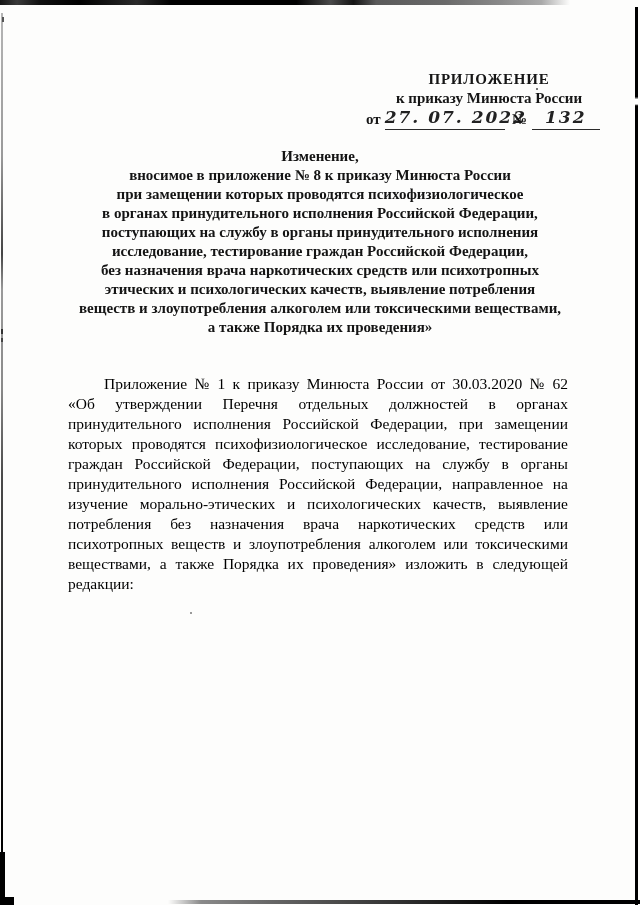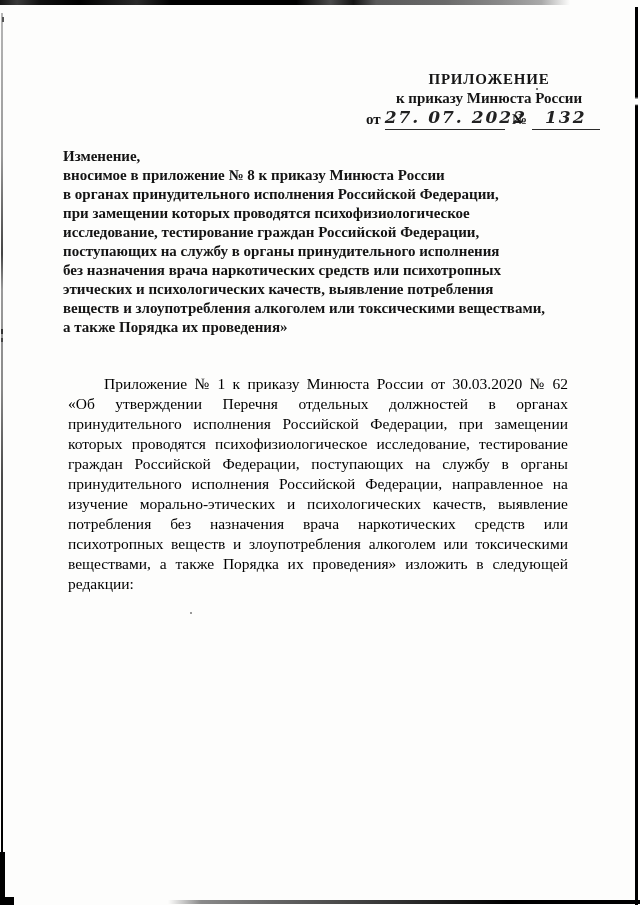--- a/index.html
+++ b/index.html
@@ -79,21 +79,21 @@
     font-family: "DejaVu Serif", serif;
     font-style: italic; font-weight: bold;
     font-size: 17px; line-height: 17px;
     letter-spacing: 2px; color: #222;
     transform: skewX(-6deg);
   }
 
   
   .doc-title {
     position: absolute; left: 63px; top: 147px; width: 514px;
-    font-weight: bold;
+    text-align: center; font-weight: bold;
     font-size: 15px; line-height: 19px;
     color: #141414;
   }
   .doc-title div { white-space: nowrap; }
 
   
   .doc-body {
     position: absolute; left: 68px; top: 374px; width: 500px;
     margin: 0;
     font-size: 15.5px; line-height: 20px;
@@ -127,24 +127,24 @@
       <span class="pre">от</span>
       <span class="underline u-date"><span class="hand">27. 07. 2022</span></span>
       <span class="nsign">№</span>
       <span class="underline u-num"><span class="hand">132</span></span>
     </div>
   </div>
 
   <div class="doc-title">
     <div>Изменение,</div>
     <div>вносимое в приложение № 8 к приказу Минюста России</div>
+    <div>при замещении которых проводятся психофизиологическое</div>
     <div>в органах принудительного исполнения Российской Федерации,</div>
-    <div>при замещении которых проводятся психофизиологическое</div>
+    <div>поступающих на службу в органы принудительного исполнения</div>
     <div>исследование, тестирование граждан Российской Федерации,</div>
-    <div>поступающих на службу в органы принудительного исполнения</div>
     <div>без назначения врача наркотических средств или психотропных</div>
     <div>этических и психологических качеств, выявление потребления</div>
     <div>веществ и злоупотребления алкоголем или токсическими веществами,</div>
     <div>а также Порядка их проведения»</div>
   </div>
 
   <p class="doc-body">Приложение № 1 к приказу Минюста России от 30.03.2020 № 62 «Об утверждении Перечня отдельных должностей в органах принудительного исполнения Российской Федерации, при замещении которых проводятся психофизиологическое исследование, тестирование граждан Российской Федерации, поступающих на службу в органы принудительного исполнения Российской Федерации, направленное на изучение морально-этических и психологических качеств, выявление потребления без назначения врача наркотических средств или психотропных веществ и злоупотребления алкоголем или токсическими веществами, а также Порядка их проведения» изложить в следующей редакции:</p>
 
 </div>
 

